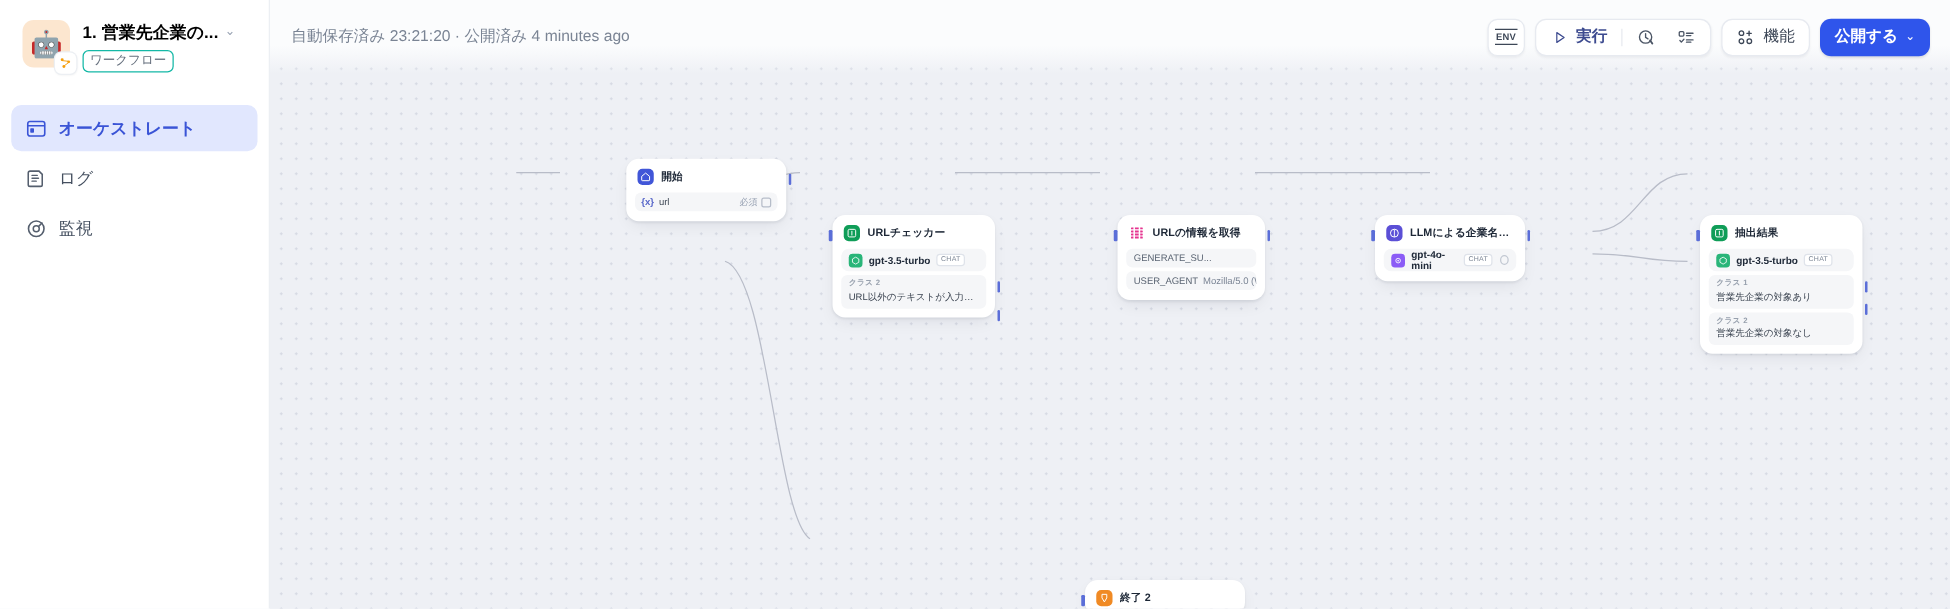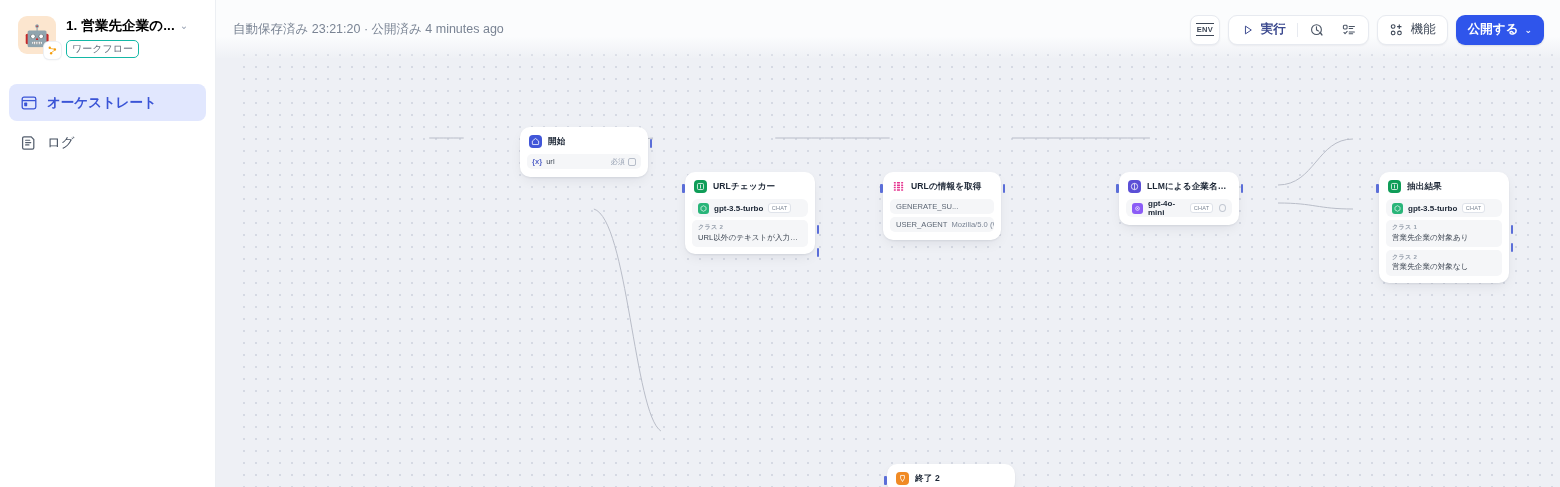--- a/index.html
+++ b/index.html
@@ -114,21 +114,20 @@
   .btn-publish .chev2 { font-size: 9px; opacity: .95; }
 
   
   .canvas {
     position: absolute; inset: 44px 0 0 0; height: 443px;
     background-color: #eef0f5;
     background-image: radial-gradient(circle, #d5d9e3 1px, transparent 1.05px);
     background-size: 12px 12px;
     background-position: 3px 5px;
     overflow: hidden;
-    margin-left: 19px;
   }
   .edges { position: absolute; inset: 0; width: 100%; height: 100%; }
 
   
   .node {
     position: absolute;
     background: #fff;
     border-radius: 10px;
     box-shadow: 0 1px 2px rgba(16,24,40,.07), 0 5px 14px -4px rgba(16,24,40,.10);
     padding: 7px 7px 8px;
@@ -229,20 +228,30 @@
       <div class="nav-item">
         <span class="nav-ico">
           <svg width="16" height="16" viewBox="0 0 16 16" fill="none">
             <path d="M3 1.9h7.2l2.6 2.6v8.2a1.4 1.4 0 0 1-1.4 1.4H3a1.4 1.4 0 0 1-1.4-1.4V3.3A1.4 1.4 0 0 1 3 1.9z" stroke="#555f6e" stroke-width="1.25"></path>
             <path d="M4.6 5.3h4.2M4.6 7.6h5.2M4.6 9.9h3.4" stroke="#555f6e" stroke-width="1.1" stroke-linecap="round"></path>
           </svg>
         </span>
         <span>ログ</span>
       </div>
 
+      <div class="nav-item">
+        <span class="nav-ico">
+          <svg width="16" height="16" viewBox="0 0 16 16" fill="none">
+            <circle cx="8" cy="8" r="6.2" stroke="#555f6e" stroke-width="1.3"></circle>
+            <circle cx="8" cy="8" r="2.4" stroke="#555f6e" stroke-width="1.2"></circle>
+            <path d="M10.1 5.9 L12.6 3.4" stroke="#555f6e" stroke-width="1.2" stroke-linecap="round"></path>
+          </svg>
+        </span>
+        <span>監視</span>
+      </div>
     </nav>
   </aside>
 
   <section class="main">
 
     <div class="canvas">
 
       <svg class="edges" viewBox="0 0 1344 443" preserveAspectRatio="none">
         <g fill="none" stroke="#b8bcc8" stroke-width="1">
 
@@ -307,21 +316,21 @@
             <span class="m-name">gpt-3.5-turbo</span>
             <span class="m-tag">CHAT</span>
           </div>
           <div class="row-class">
             <div class="cl-label">クラス 2</div>
             <div class="cl-val">URL以外のテキストが入力されました</div>
           </div>
         </div>
       </div>
 
-      <div class="node" style="left:648px; top:128px; width:118px;">
+      <div class="node" style="left:678px; top:128px; width:118px;">
         <span class="handle" style="left:-3px; top:12px;"></span>
         <span class="handle" style="right:-4px; top:12px;"></span>
         <div class="node-head">
           <span class="node-ico" style="background:transparent;">
             <svg width="13" height="13" viewBox="0 0 16 16">
               <rect x="1" y="1" width="14" height="14" rx="2.5" fill="#fff"></rect>
               <g fill="#e5338f">
                 <rect x="2.2" y="2.4" width="11.6" height="1.9" rx=".6"></rect>
                 <rect x="2.2" y="5.4" width="11.6" height="1.9" rx=".6"></rect>
                 <rect x="2.2" y="8.4" width="11.6" height="1.9" rx=".6"></rect>

